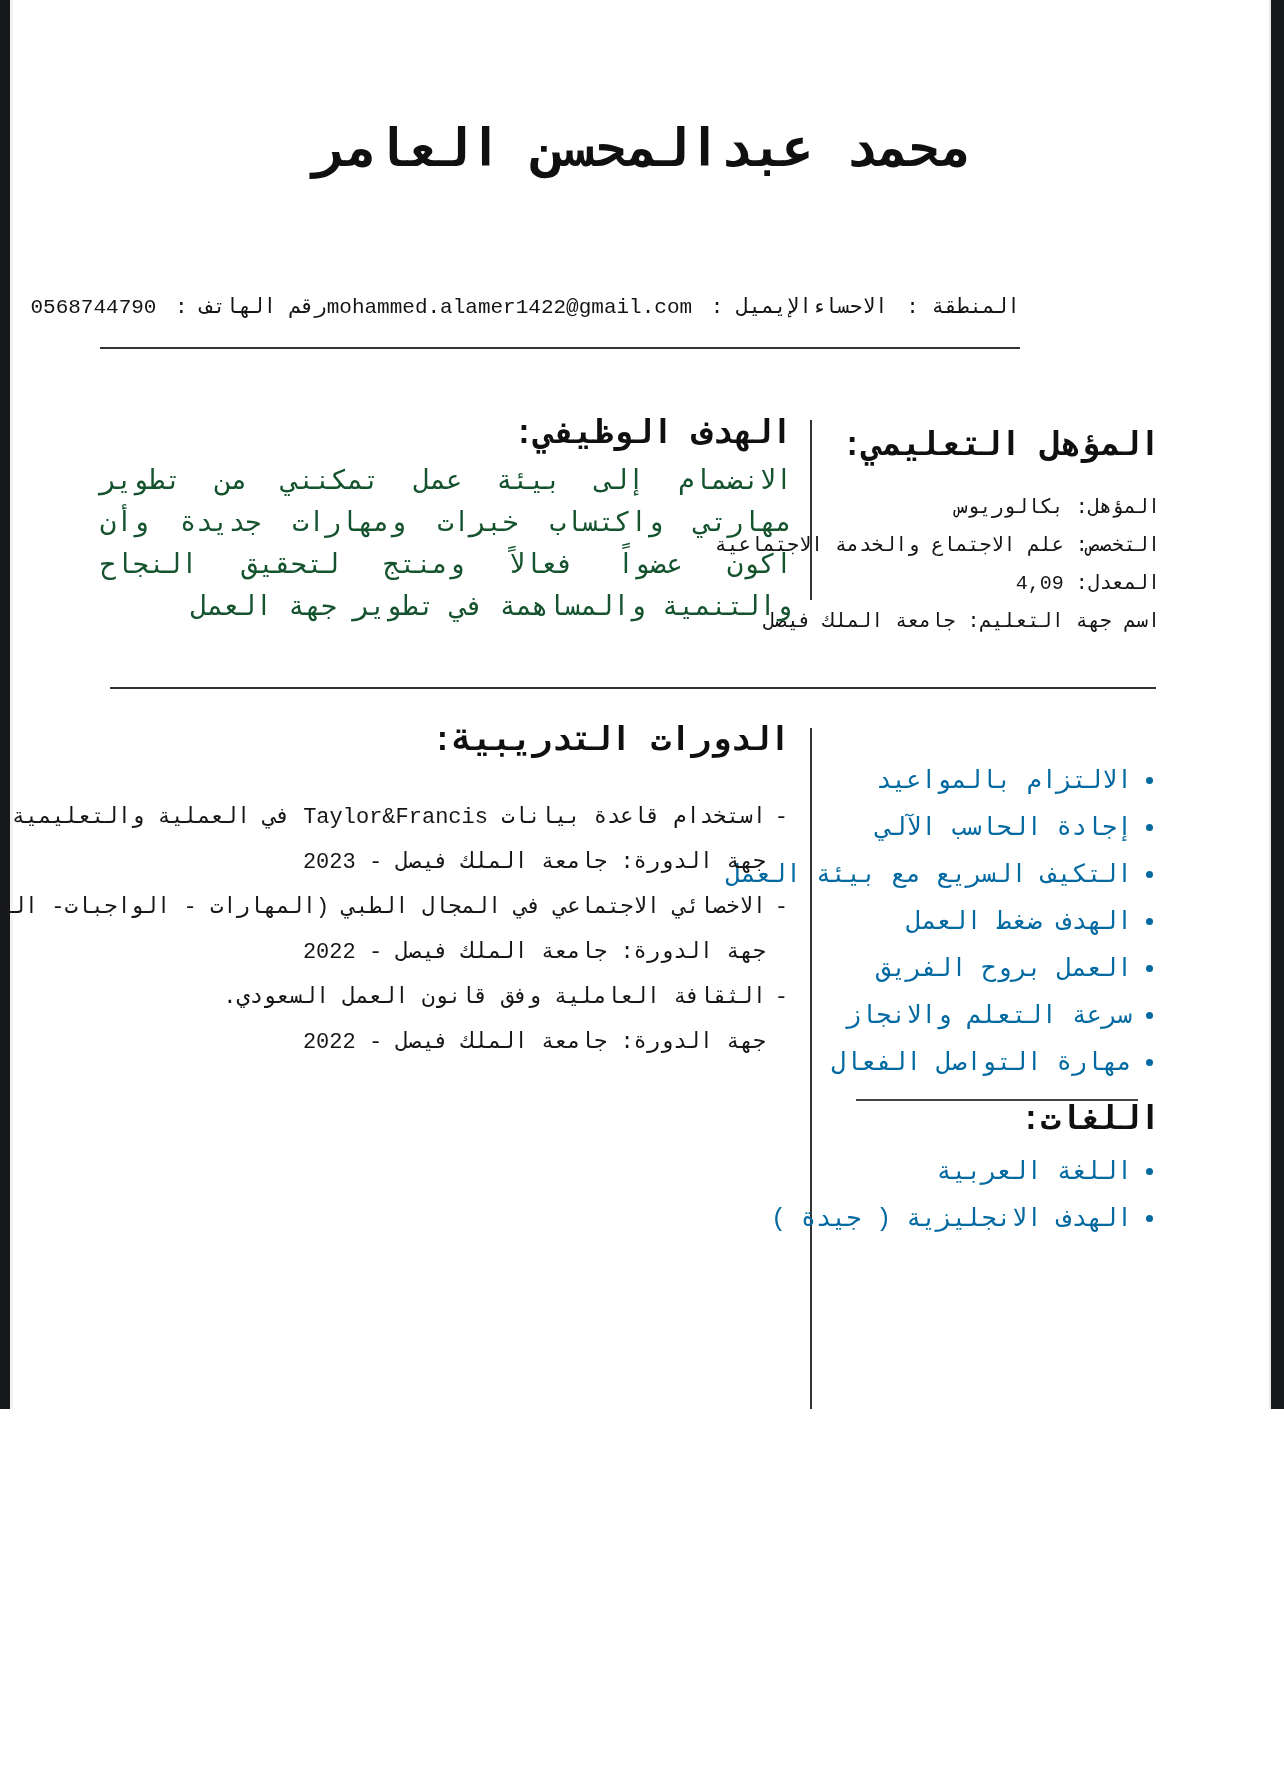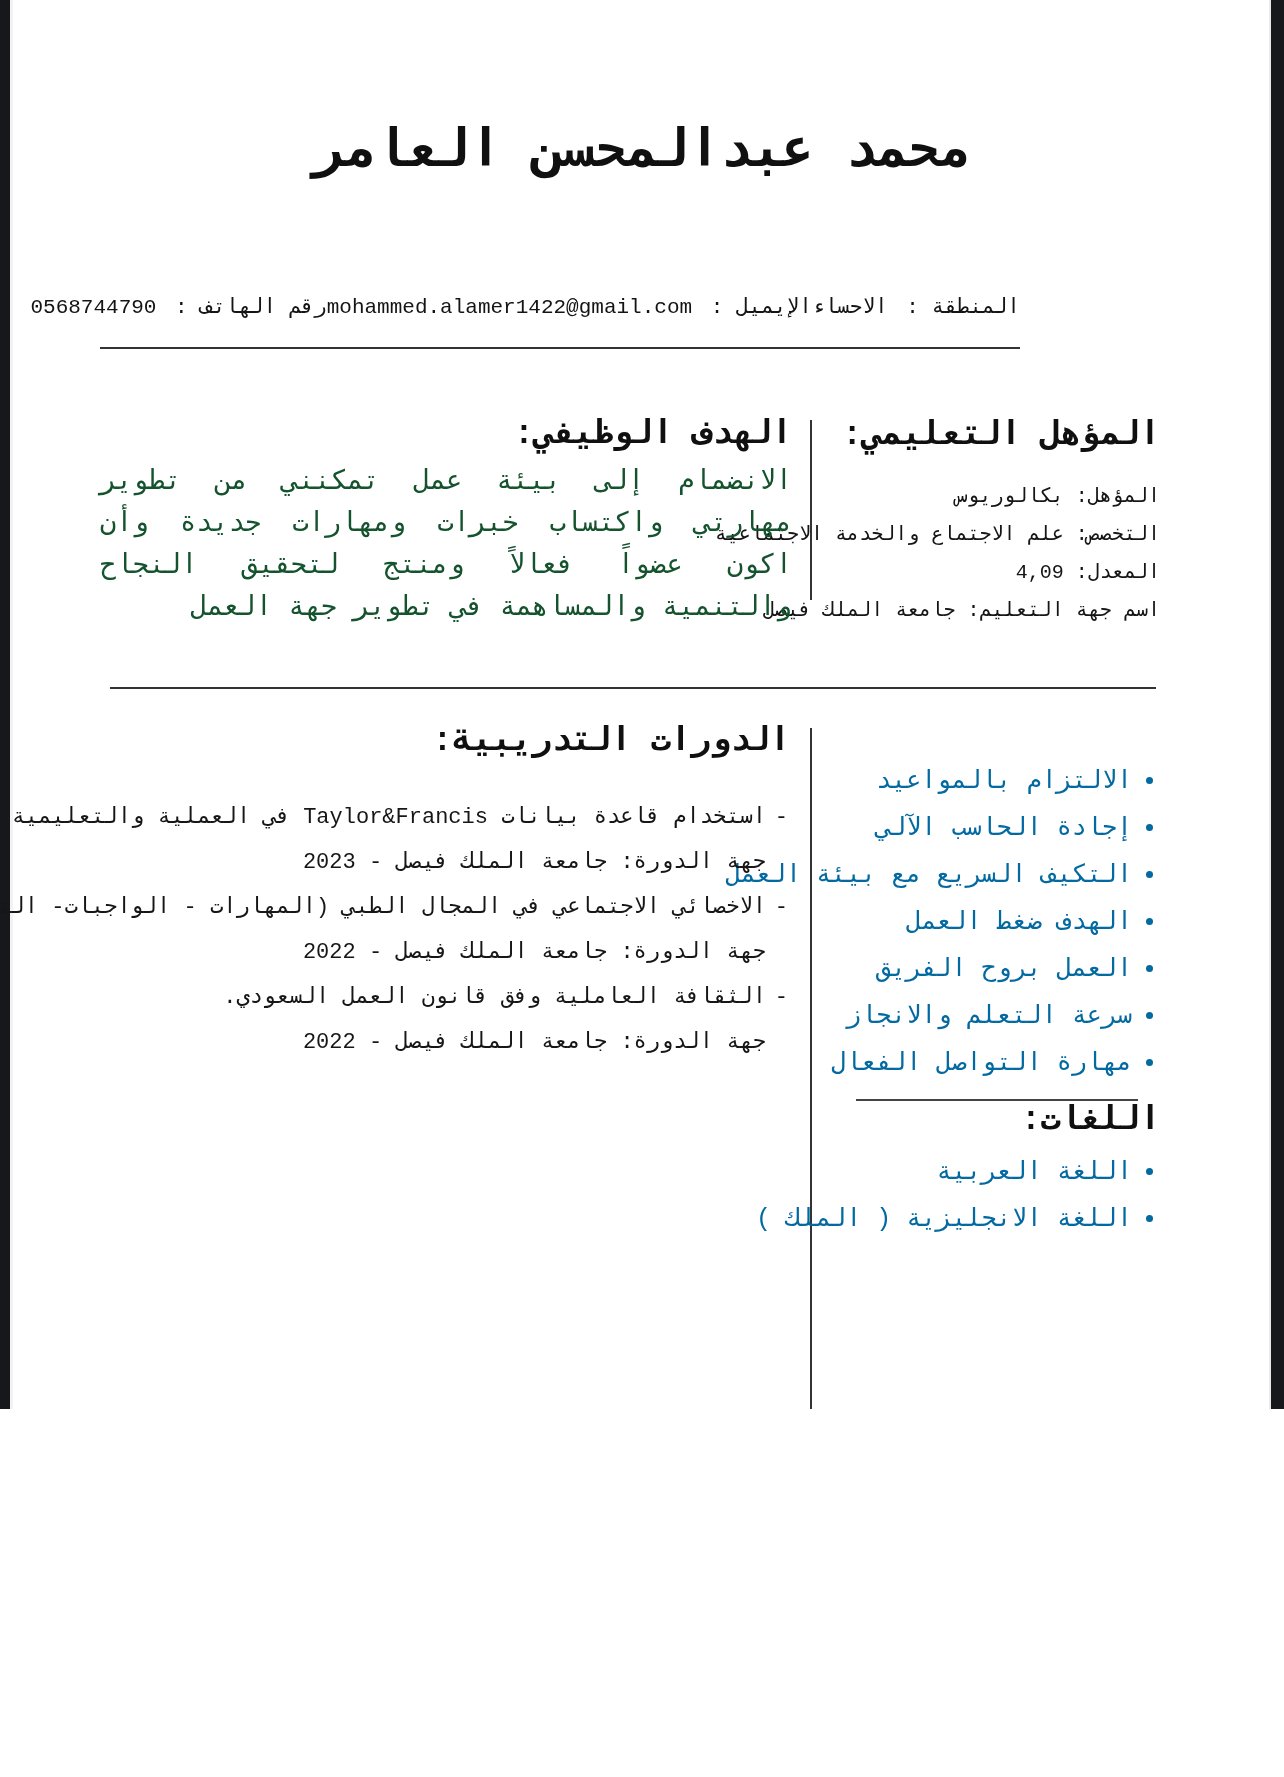--- a/index.html
+++ b/index.html
@@ -29,21 +29,21 @@
     font-size:21px;line-height:30px;color:#141414;
   }
   .contact-item{white-space:nowrap;}
   .contact-item .val{margin-right:6px;}
 
   h2.sec{
     margin:0;font-size:33px;line-height:40px;font-weight:bold;color:#101010;
     text-align:right;
   }
 
-  .education{position:absolute;top:416px;left:826px;width:334px;text-align:right;}
+  .education{position:absolute;top:427px;left:826px;width:334px;text-align:right;}
   .education .lines{margin-top:22px;font-size:20px;line-height:38px;}
   .education .line{white-space:nowrap;}
 
   .objective{position:absolute;top:415px;left:100px;width:692px;text-align:right;}
   .objective p{
     margin:6px 0 0;font-size:27px;line-height:42px;
     text-align:justify;text-justify:inter-word;color:#14532d;
   }
 
   .divider-v{position:absolute;width:2px;background:#333333;}
@@ -130,21 +130,21 @@
       <li>التكيف السريع مع بيئة العمل</li>
       <li>الهدف ضغط العمل</li>
       <li>العمل بروح الفريق</li>
       <li>سرعة التعلم والانجاز</li>
       <li>مهارة التواصل الفعال</li>
     </ul>
     <hr class="mini-rule">
     <h2 class="sec languages-heading">اللغات:</h2>
     <ul class="langs">
       <li>اللغة العربية</li>
-      <li>اللغة الانجليزية ( الملك )</li>
+      <li>الهدف الانجليزية ( جيدة )</li>
     </ul>
   </section>
 
   <section class="courses">
     <h2 class="sec">الدورات التدريبية:</h2>
     <ul>
       <li>
         <div class="course-title">استخدام قاعدة بيانات Taylor&amp;Francis في العملية والتعليمية</div>
         <div class="course-org">جهة الدورة: جامعة الملك فيصل - 2023</div>
       </li>

